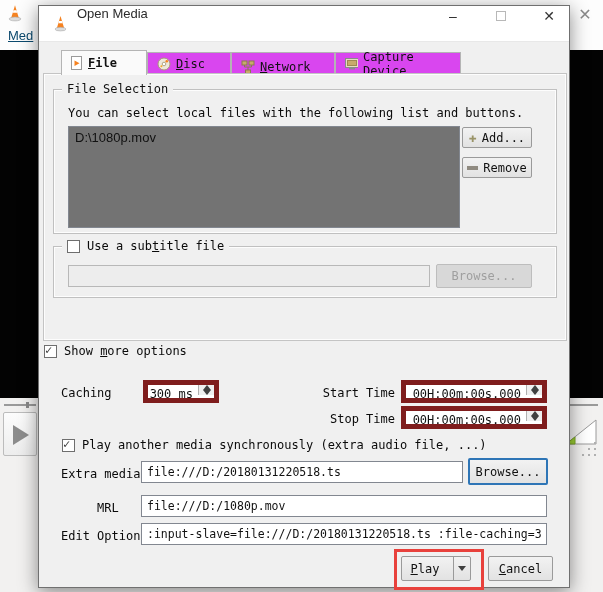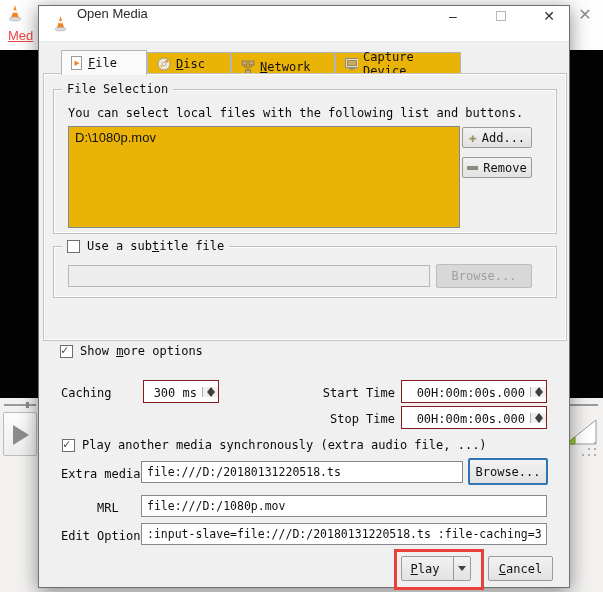--- a/index.html
+++ b/index.html
@@ -3,72 +3,72 @@
 <meta charset="utf-8">
 <style>
   * { margin:0; padding:0; box-sizing:border-box; }
   html,body { width:603px; height:592px; overflow:hidden; }
   body { font-family:"DejaVu Sans Mono", monospace; background:#fdfdfd; position:relative; }
 
   
   .bg-top    { position:absolute; left:0; top:0; width:603px; height:50px; background:#fdfdfd; }
   .bg-video  { position:absolute; left:0; top:50px; width:603px; height:348px; background:#030303; }
   .bg-ctrl   { position:absolute; left:0; top:398px; width:603px; height:194px; background:#f2f1f0; }
-  .bg-menu   { position:absolute; left:8px; top:28px; font:13px "Liberation Sans",sans-serif; color:#ef4444; text-decoration:underline; }
+  .bg-menu   { position:absolute; left:8px; top:28px; font:13px "Liberation Sans",sans-serif; color:#0c4a6e; text-decoration:underline; }
   .bg-close  { position:absolute; left:570px; top:2px; width:30px; height:26px; color:#8a8a8a; font:16px "Liberation Sans",sans-serif; text-align:center; line-height:26px; }
   .seek-line { position:absolute; height:2px; background:#9a9a9a; top:404px; }
   .seek-dot  { position:absolute; width:3px; height:6px; background:#8a8a8a; top:402px; }
   .bg-play   { position:absolute; left:3px; top:412px; width:34px; height:44px; border:1px solid #bcbcbc; background:linear-gradient(#fcfcfc,#ededed); border-radius:2px; }
   .bg-play-tri { position:absolute; left:9px; top:12px; width:0; height:0; border-left:16px solid #8c8c8c; border-top:10px solid transparent; border-bottom:10px solid transparent; }
   .grip { position:absolute; left:588px; top:446px; width:2px; height:2px; background:#b0b0b0;
           box-shadow:6px 0 #b0b0b0, 6px -6px #b0b0b0, 0 6px #b0b0b0, 6px 6px #b0b0b0, -6px 6px #b0b0b0; top:448px; }
 
   
   .dialog { position:absolute; left:38px; top:5px; width:532px; height:583px; background:#f0f0f0;
             border:1px solid #707070; box-shadow:0 4px 18px rgba(0,0,0,.45); }
   .titlebar { position:absolute; left:0; top:0; width:100%; height:36px; background:#ffffff; border-bottom:1px solid #e8e8e8; }
   .title-text { position:absolute; left:38px; top:0; line-height:36px; font:500 13px "Liberation Sans",sans-serif; color:#2b2b2b; }
   .vlc-icon { position:absolute; left:13px; top:9px; }
   .winbtn { position:absolute; top:2px; width:36px; height:30px; text-align:center; line-height:30px; font:14px "Liberation Sans",sans-serif; color:#333; }
   .winbtn.max { color:#b8b8b8; }
   .maxbox { display:inline-block; width:10px; height:10px; border:1px solid #b8b8b8; }
 
   
   .tabbar { position:absolute; left:0; top:44px; height:24px; width:100%; }
-  .tab { position:absolute; top:2px; height:22px; background:#eab308; border:1px solid #b4b4b4; border-bottom:none;
+  .tab { position:absolute; top:2px; height:22px; background:#d946ef; border:1px solid #b4b4b4; border-bottom:none;
          font-size:12px; color:#111; display:flex; align-items:center; gap:5px; padding:0 9px; }
   .tab.active { top:0; height:25px; background:#fafafa; z-index:3; }
   .mn { text-decoration:underline; }
 
   .tabframe { position:absolute; left:4px; top:67px; width:524px; height:268px; border:1px solid #c4c4c4; box-shadow:inset 0 0 0 1px #fdfdfd; background:#f0f0f0; z-index:1; }
 
   
   .groupbox { position:absolute; border:1px solid #c0c0c0; box-shadow:inset 0 0 0 1px #fdfdfd; }
   .grouptitle { position:absolute; top:-8px; left:8px; background:#f0f0f0; padding:0 5px; font-size:12px; color:#111; }
   .desc { position:absolute; left:14px; top:16px; font-size:12px; color:#0a0a0a; }
 
-  .listbox { position:absolute; background:#eab308; border:1px solid #828790; }
+  .listbox { position:absolute; background:#737373; border:1px solid #828790; }
   .listitem { font:13px "Liberation Sans",sans-serif; color:#111; padding:3px 6px; }
 
   .btn { position:absolute; background:linear-gradient(#f2f2f2,#e2e2e2); border:1px solid #9a9a9a; border-radius:2px;
          font-size:12px; color:#111; display:flex; align-items:center; justify-content:center; gap:5px; }
   .btn .plus  { color:#9a9468; font-weight:bold; font-size:13px; line-height:1; }
   .btn .minus { display:inline-block; width:11px; height:4px; background:#8f8a80; }
   .btn.disabled { background:#d8d8d8; border-color:#bdbdbd; color:#9f9f9f; }
 
   .checkbox { display:inline-block; width:13px; height:13px; background:#fff; border:1px solid #6e6e6e; position:relative; vertical-align:-2px; }
   .checkbox.checked::after { content:"✓"; position:absolute; left:0px; top:-3px; font-size:12px; font-weight:bold; color:#3c3c3c; }
   .cbrow { position:absolute; font-size:12px; color:#0a0a0a; display:flex; align-items:center; gap:7px; }
 
   .field { position:absolute; background:#fff; border:1px solid #828790; font-family:"DejaVu Sans Mono",monospace;
            font-size:11.5px; color:#111; padding:0 5px; outline:none; }
   .field:disabled, .field.disabled { background:#ededed; border-color:#b8b8b8; }
 
   
-  .spin { position:absolute; background:#fff; border:1px solid #7f1d1d; display:flex; align-items:center; }
+  .spin { position:absolute; background:#fff; border:5px solid #7f1d1d; display:flex; align-items:flex-start; }
   .spin .val { flex:1; font-size:12px; color:#111; text-align:right; padding:2px 5px 0 0; white-space:nowrap; }
   .spin .arrows { width:16px; border-left:1px solid #b0b0b0; background:#efefef; display:flex; flex-direction:column; }
   .spin .ar { flex:1; display:flex; align-items:center; justify-content:center; }
   .tri-up { width:0; height:0; border-left:4px solid transparent; border-right:4px solid transparent; border-bottom:5px solid #404040; }
   .tri-dn { width:0; height:0; border-left:4px solid transparent; border-right:4px solid transparent; border-top:5px solid #404040; }
 
   .lbl { position:absolute; font-size:12px; color:#0a0a0a; white-space:nowrap; }
 
   .focus-blue { border:2px solid #2e75b6 !important; }
   .annot { position:absolute; border:3px solid #e8413c; z-index:9; }
@@ -112,21 +112,21 @@
       <path d="M6.6 5.6 h2.8 l.6 2.2 h-4z" fill="#fff"></path>
       <ellipse cx="8" cy="13.3" rx="5.2" ry="1.7" fill="#dcdcdc" stroke="#a8a8a8" stroke-width="0.5"></ellipse>
     </svg>
     <span class="title-text">Open Media</span>
     <div class="winbtn" style="left:396px;">–</div>
     <div class="winbtn max" style="left:444px;"><span class="maxbox"></span></div>
     <div class="winbtn" style="left:492px;">✕</div>
   </div>
 
   <div class="tabbar">
-    <div class="tab active" style="left:22px;width:86px;">
+    <div class="tab active" style="left:22px;width:86px;font-weight:bold;">
       <svg width="12" height="14">
         <rect x="0.5" y="0.5" width="10" height="13" fill="#fff" stroke="#9a9a9a"></rect>
         <path d="M3.5 4.5 l5 2.8 -5 2.8z" fill="#f58220"></path>
       </svg>
       <span><span></span><span class="mn">F</span><span>ile</span></span>
     </div>
     <div class="tab" style="left:108px;width:84px;">
       <svg width="14" height="14">
         <circle cx="7" cy="7" r="6" fill="#eee8da" stroke="#a89a78"></circle>
         <circle cx="7" cy="7" r="1.8" fill="#fff" stroke="#b0a888"></circle>
@@ -174,21 +174,21 @@
 
   <div class="groupbox" style="left:14px;top:240px;width:504px;height:52px;z-index:2;">
     <div class="cbrow" style="left:8px;top:-8px;background:#f0f0f0;padding:0 5px;">
       <span class="checkbox"></span>
       <span><span>Use a sub</span><span class="mn">t</span><span>itle file</span></span>
     </div>
     <input class="field disabled" style="left: 14px; top: 18px; width: 362px; height: 22px;" disabled="">
     <div class="btn disabled" style="left:382px;top:17px;width:96px;height:24px;">Browse...</div>
   </div>
 
-  <div class="cbrow" style="left:5px;top:338px;margin-left:16px;">
+  <div class="cbrow" style="left:5px;top:338px;">
     <span class="checkbox checked"></span>
     <span><span>Show </span><span class="mn">m</span><span>ore options</span></span>
   </div>
 
   <div class="lbl" style="left:22px;top:380px;">Caching</div>
   <div class="spin" style="left:104px;top:374px;width:76px;height:23px;">
     <div class="val">300 ms</div>
     <div class="arrows">
       <div class="ar">
           <div class="tri-up"></div>

